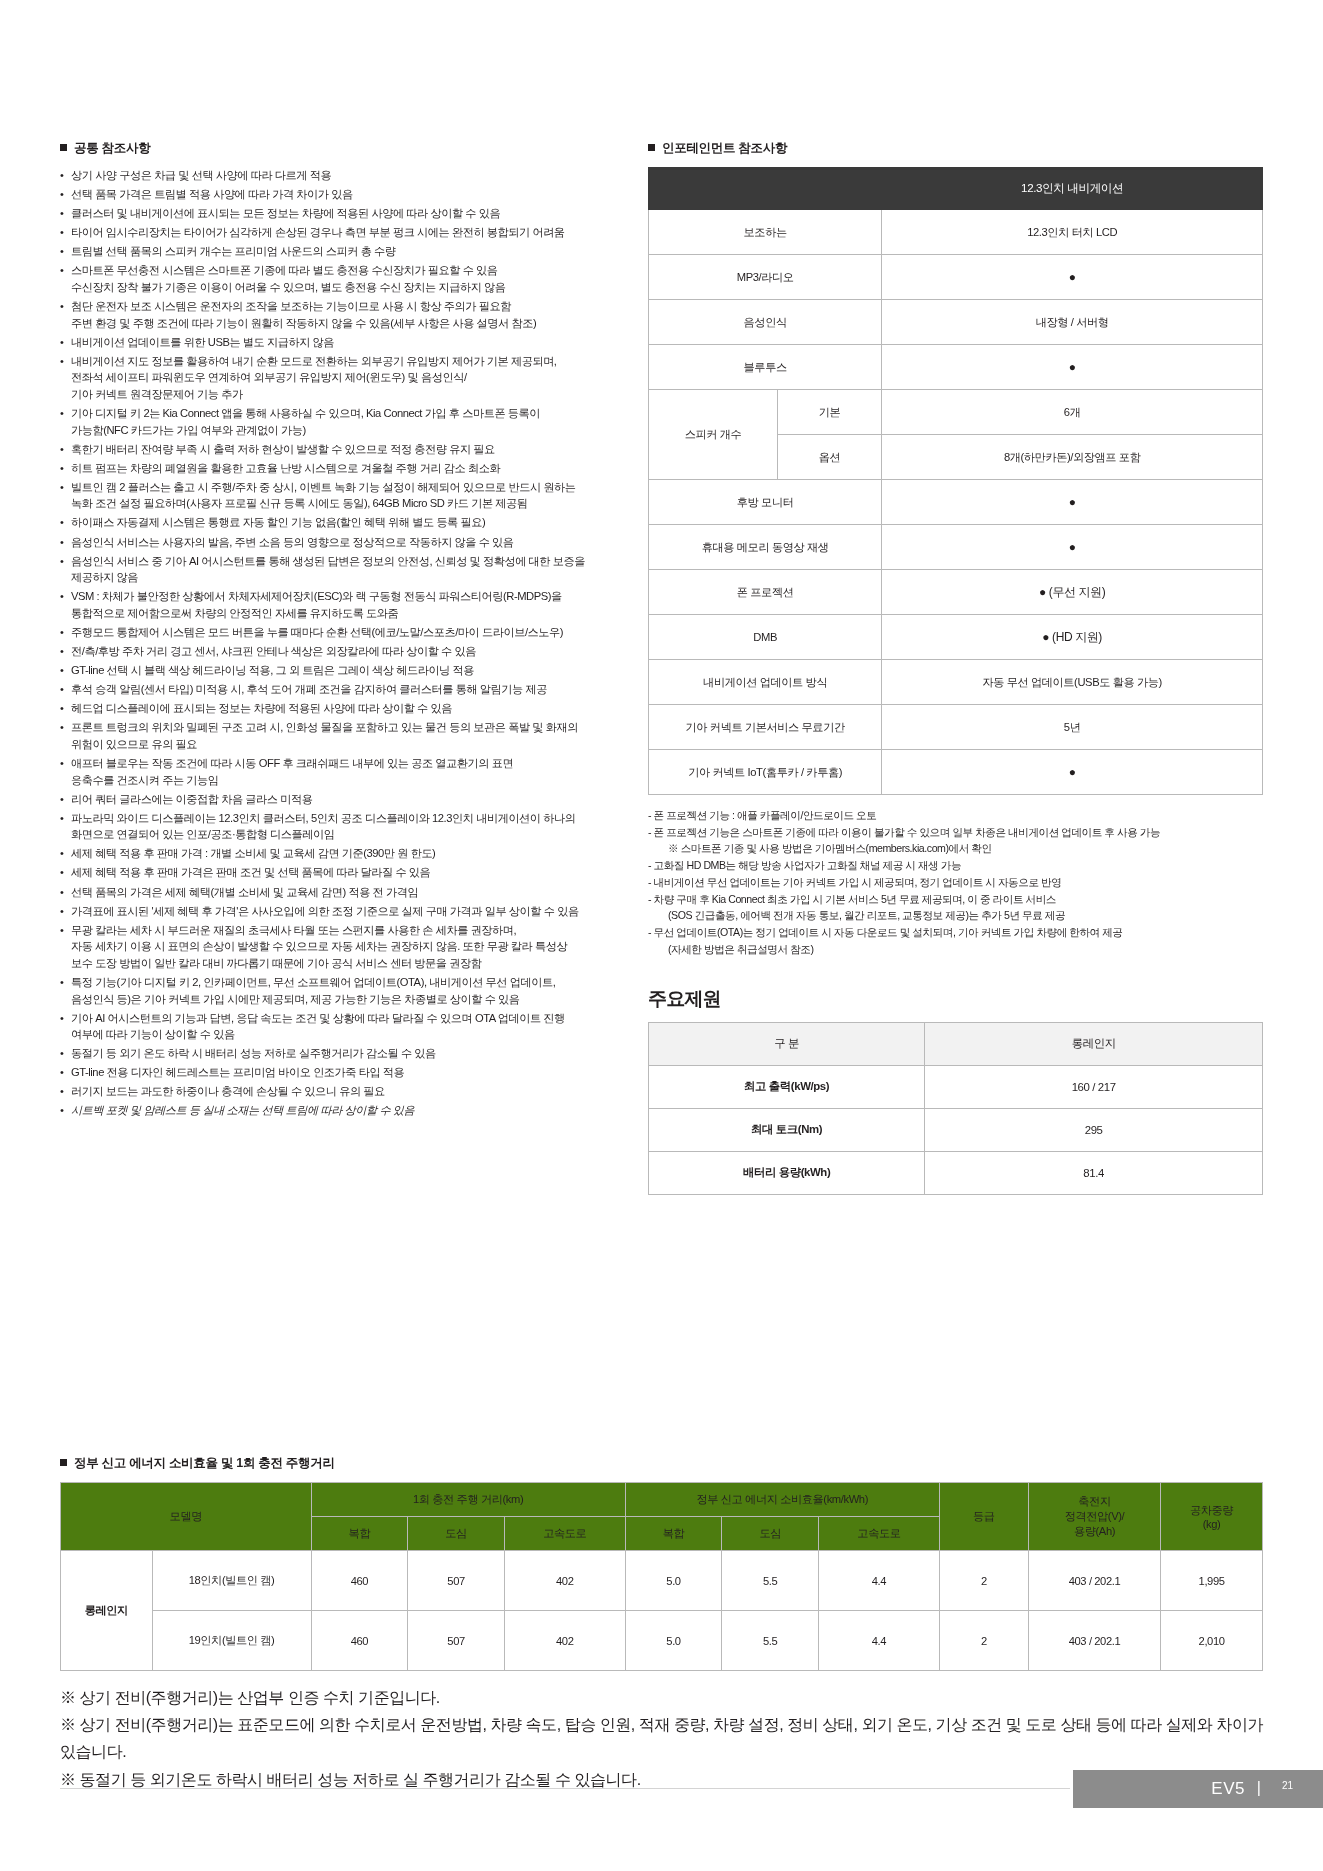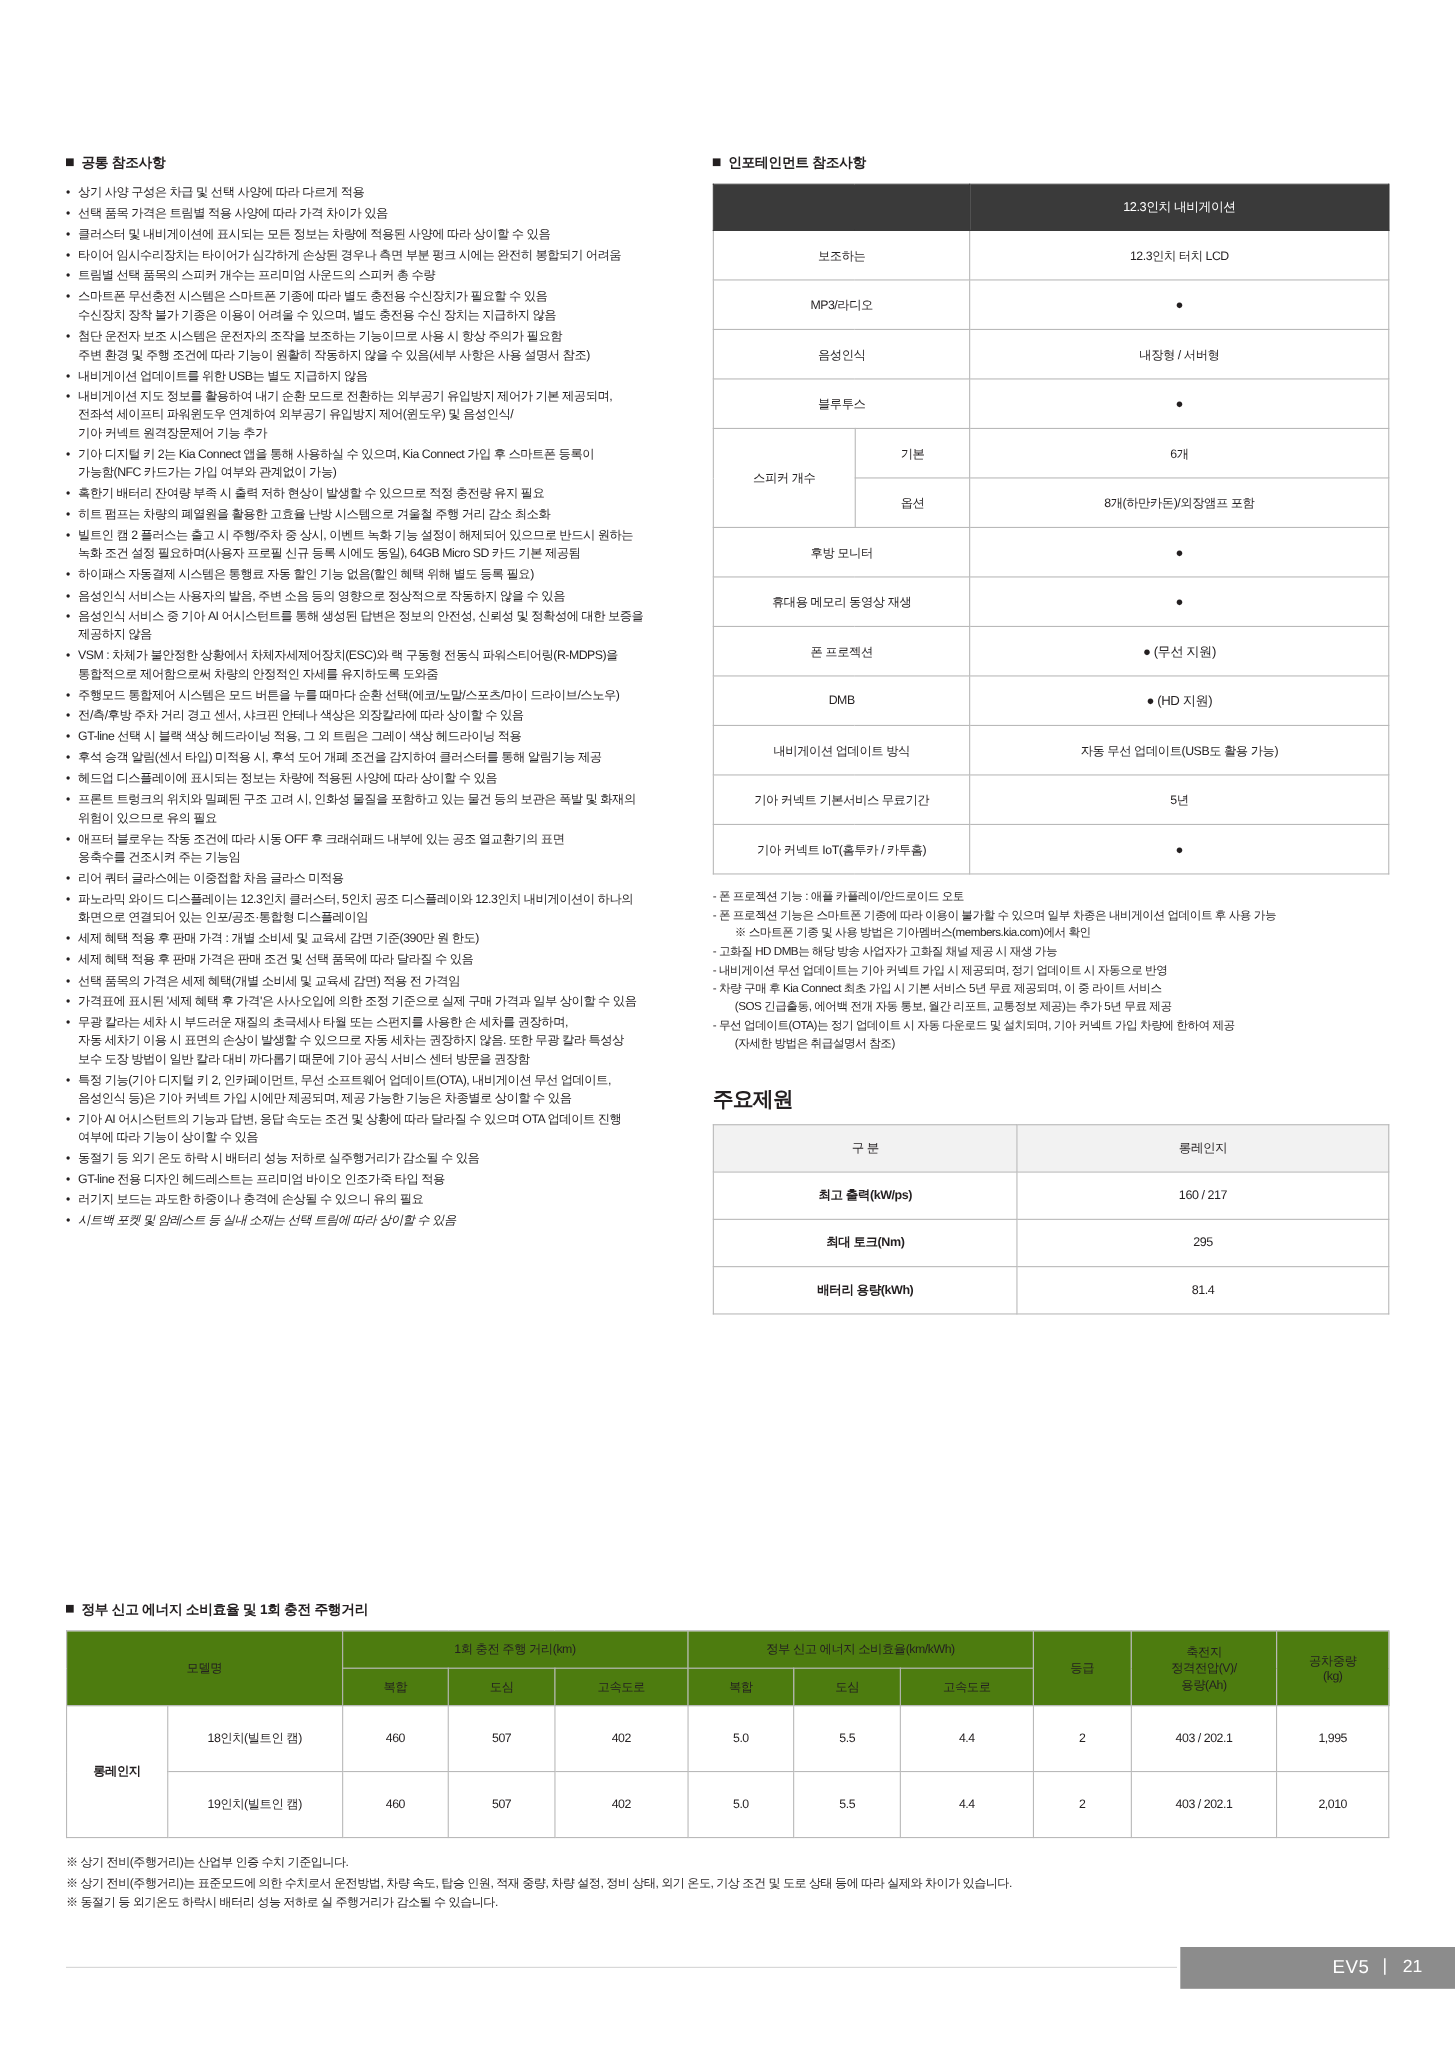--- a/index.html
+++ b/index.html
@@ -138,21 +138,21 @@
     color: #231f20;
     font-weight: normal;
     vertical-align: middle;
     height: 34px;
   }
   table.energy thead th { background: #4d7c0f; }
   table.energy tbody td { height: 60px; }
   table.energy tbody td.model { font-weight: bold; }
   .bottom-notes {
     margin-top: 13px;
-    font-size: 11px;
+    font-size: 16px;
     line-height: 1.7;
     letter-spacing: -0.45px;
     color: #231f20;
   }
   
   .footer {
     position: absolute;
     left: 0; bottom: 40px;
     width: 1323px;
     height: 38px;
@@ -173,21 +173,21 @@
   .footer .pipe {
     position: absolute;
     right: 62px; top: 9px;
     color: #ffffff;
     font-size: 16px;
   }
   .footer .pageno {
     position: absolute;
     right: 30px; top: 10px;
     color: #ffffff;
-    font-size: 16px;
+    font-size: 10px;
   }
   .footer .rule {
     position: absolute;
     left: 60px; top: 18px;
     width: 1010px;
     height: 1px;
     background: #d4d4d4;
   }
 </style>
 </head>

